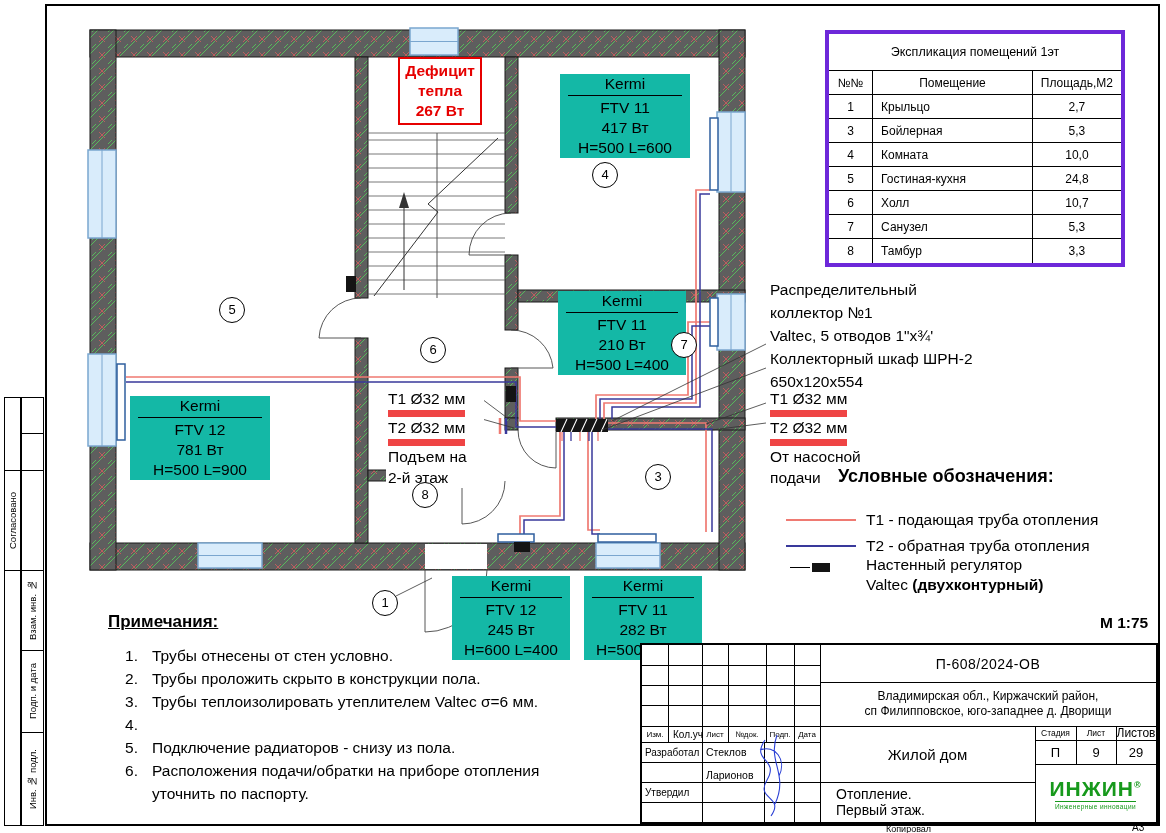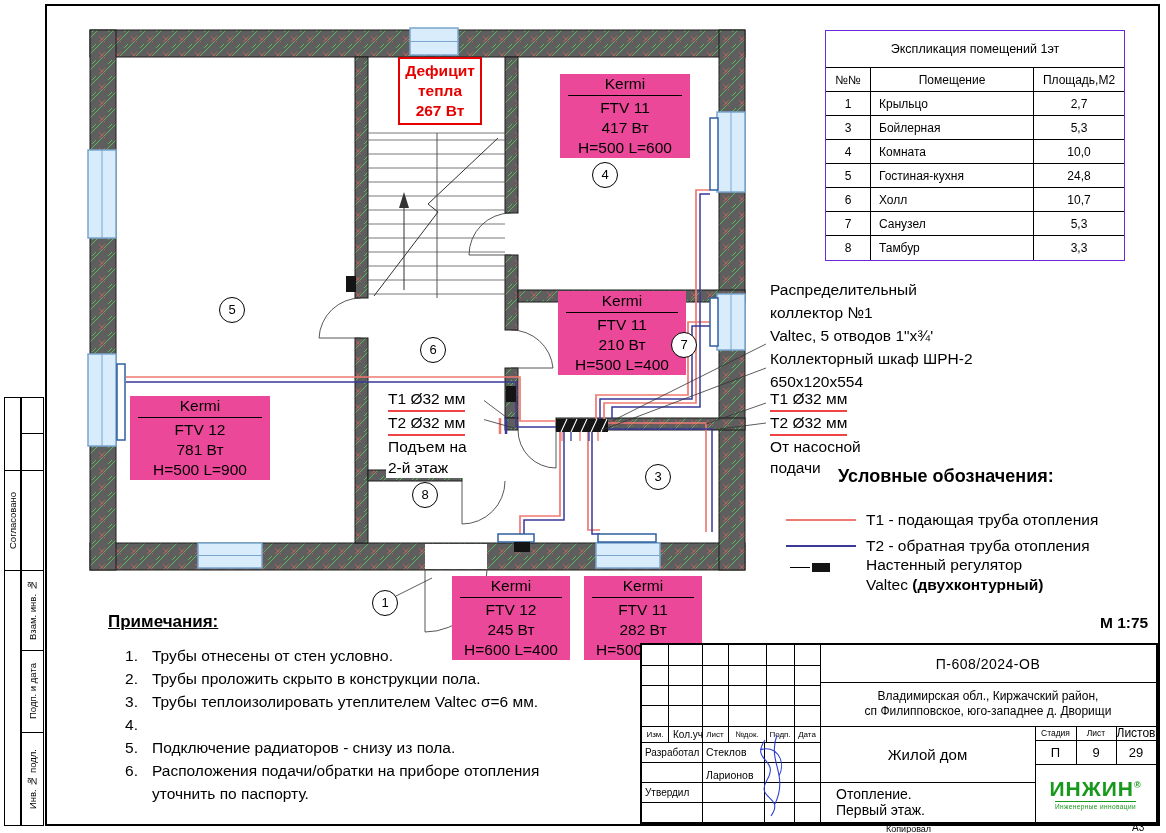--- a/index.html
+++ b/index.html
@@ -1,42 +1,42 @@
 <!DOCTYPE html>
 <html><head>
 <meta charset="utf-8">
 <style>
   *{margin:0;padding:0;box-sizing:border-box}
   body{margin:0;background:#9a9a9a}
   .sheet{position:relative;width:1166px;height:833px;background:#fff;font-family:"Liberation Sans",sans-serif;color:#000;overflow:hidden;margin:0 auto}
   .frame{position:absolute;left:45px;top:4px;width:1115px;height:822px;border:2px solid #000}
   .abs{position:absolute}
   
-  .kermi{position:absolute;text-align:center;font-size:15.5px;line-height:20px;background:#ec4899}
+  .kermi{position:absolute;text-align:center;font-size:15.5px;line-height:20px;background:#14b8a6}
   .kermi .nm{display:block;border-bottom:1px solid #000;margin:0 8px 2px;padding-bottom:1px}
   .riser{position:absolute;font-size:15.5px;line-height:21px;background:#fff;padding:0 2px}
-  .ul{display:inline-block;border-bottom:2px solid #ef4444;padding-bottom:1px}
+  .ul{display:inline-block;border-bottom:7px solid #ef4444;padding-bottom:1px}
   .ann{position:absolute;font-size:15.5px;line-height:23px}
   .ann2{position:absolute;font-size:15.5px;line-height:21px}
   .deficit{position:absolute;left:398px;top:57px;width:84px;border:2px solid #e60000;background:#fff;color:#e60000;font-weight:bold;font-size:15.5px;line-height:20px;text-align:center;padding:2px 0}
   .circle{position:absolute;width:26px;height:26px;border:1px solid #000;border-radius:50%;background:#fff;font-size:13px;line-height:24px;text-align:center}
   .txt{position:absolute;white-space:nowrap}
   
   .legend-title{position:absolute;font-size:18px;font-weight:bold;white-space:nowrap}
   .leg-label{position:absolute;font-size:15.5px;white-space:nowrap}
   .swatch{position:absolute;width:70px;height:0}
   .reg-sym{position:absolute;width:18px;height:9px;background:#141414}
   .swatch-line{position:absolute;width:20px;height:0;border-top:1.5px solid #000}
   
   .notes{position:absolute;left:108px;top:612px;width:460px;font-size:15.5px}
   .notes .nt-title{font-size:17px;font-weight:bold;text-decoration:underline;margin-bottom:12px}
   .note-item{display:flex;line-height:23px}
   .note-item .n{width:30px;text-align:right;margin-right:14px;flex:none}
   
-  .exp{position:absolute;left:825px;top:30px;width:300px;border:1px solid #6d28d9;font-size:12px;background:#fff}
+  .exp{position:absolute;left:825px;top:30px;width:300px;border:4px solid #6d28d9;font-size:12px;background:#fff}
   .exp .title{height:37px;border-bottom:1px solid #000;display:flex;align-items:center;justify-content:center;font-size:12.5px}
   .exp .row{display:flex;height:24px;border-bottom:1px solid #000}
   .exp .row:last-child{border-bottom:none}
   .exp .c1{width:45px;border-right:1px solid #000;display:flex;align-items:center;justify-content:center}
   .exp .c2{width:163px;border-right:1px solid #000;display:flex;align-items:center;padding-left:8px}
   .exp .c2.ctr{justify-content:center;padding-left:0}
   .exp .c3{width:90px;display:flex;align-items:center;justify-content:center}
   
   .tb{position:absolute;left:640px;top:643px;width:518px;height:181px;border:2px solid #000;background:#fff}
   .vl{position:absolute;width:1px;background:#000}

